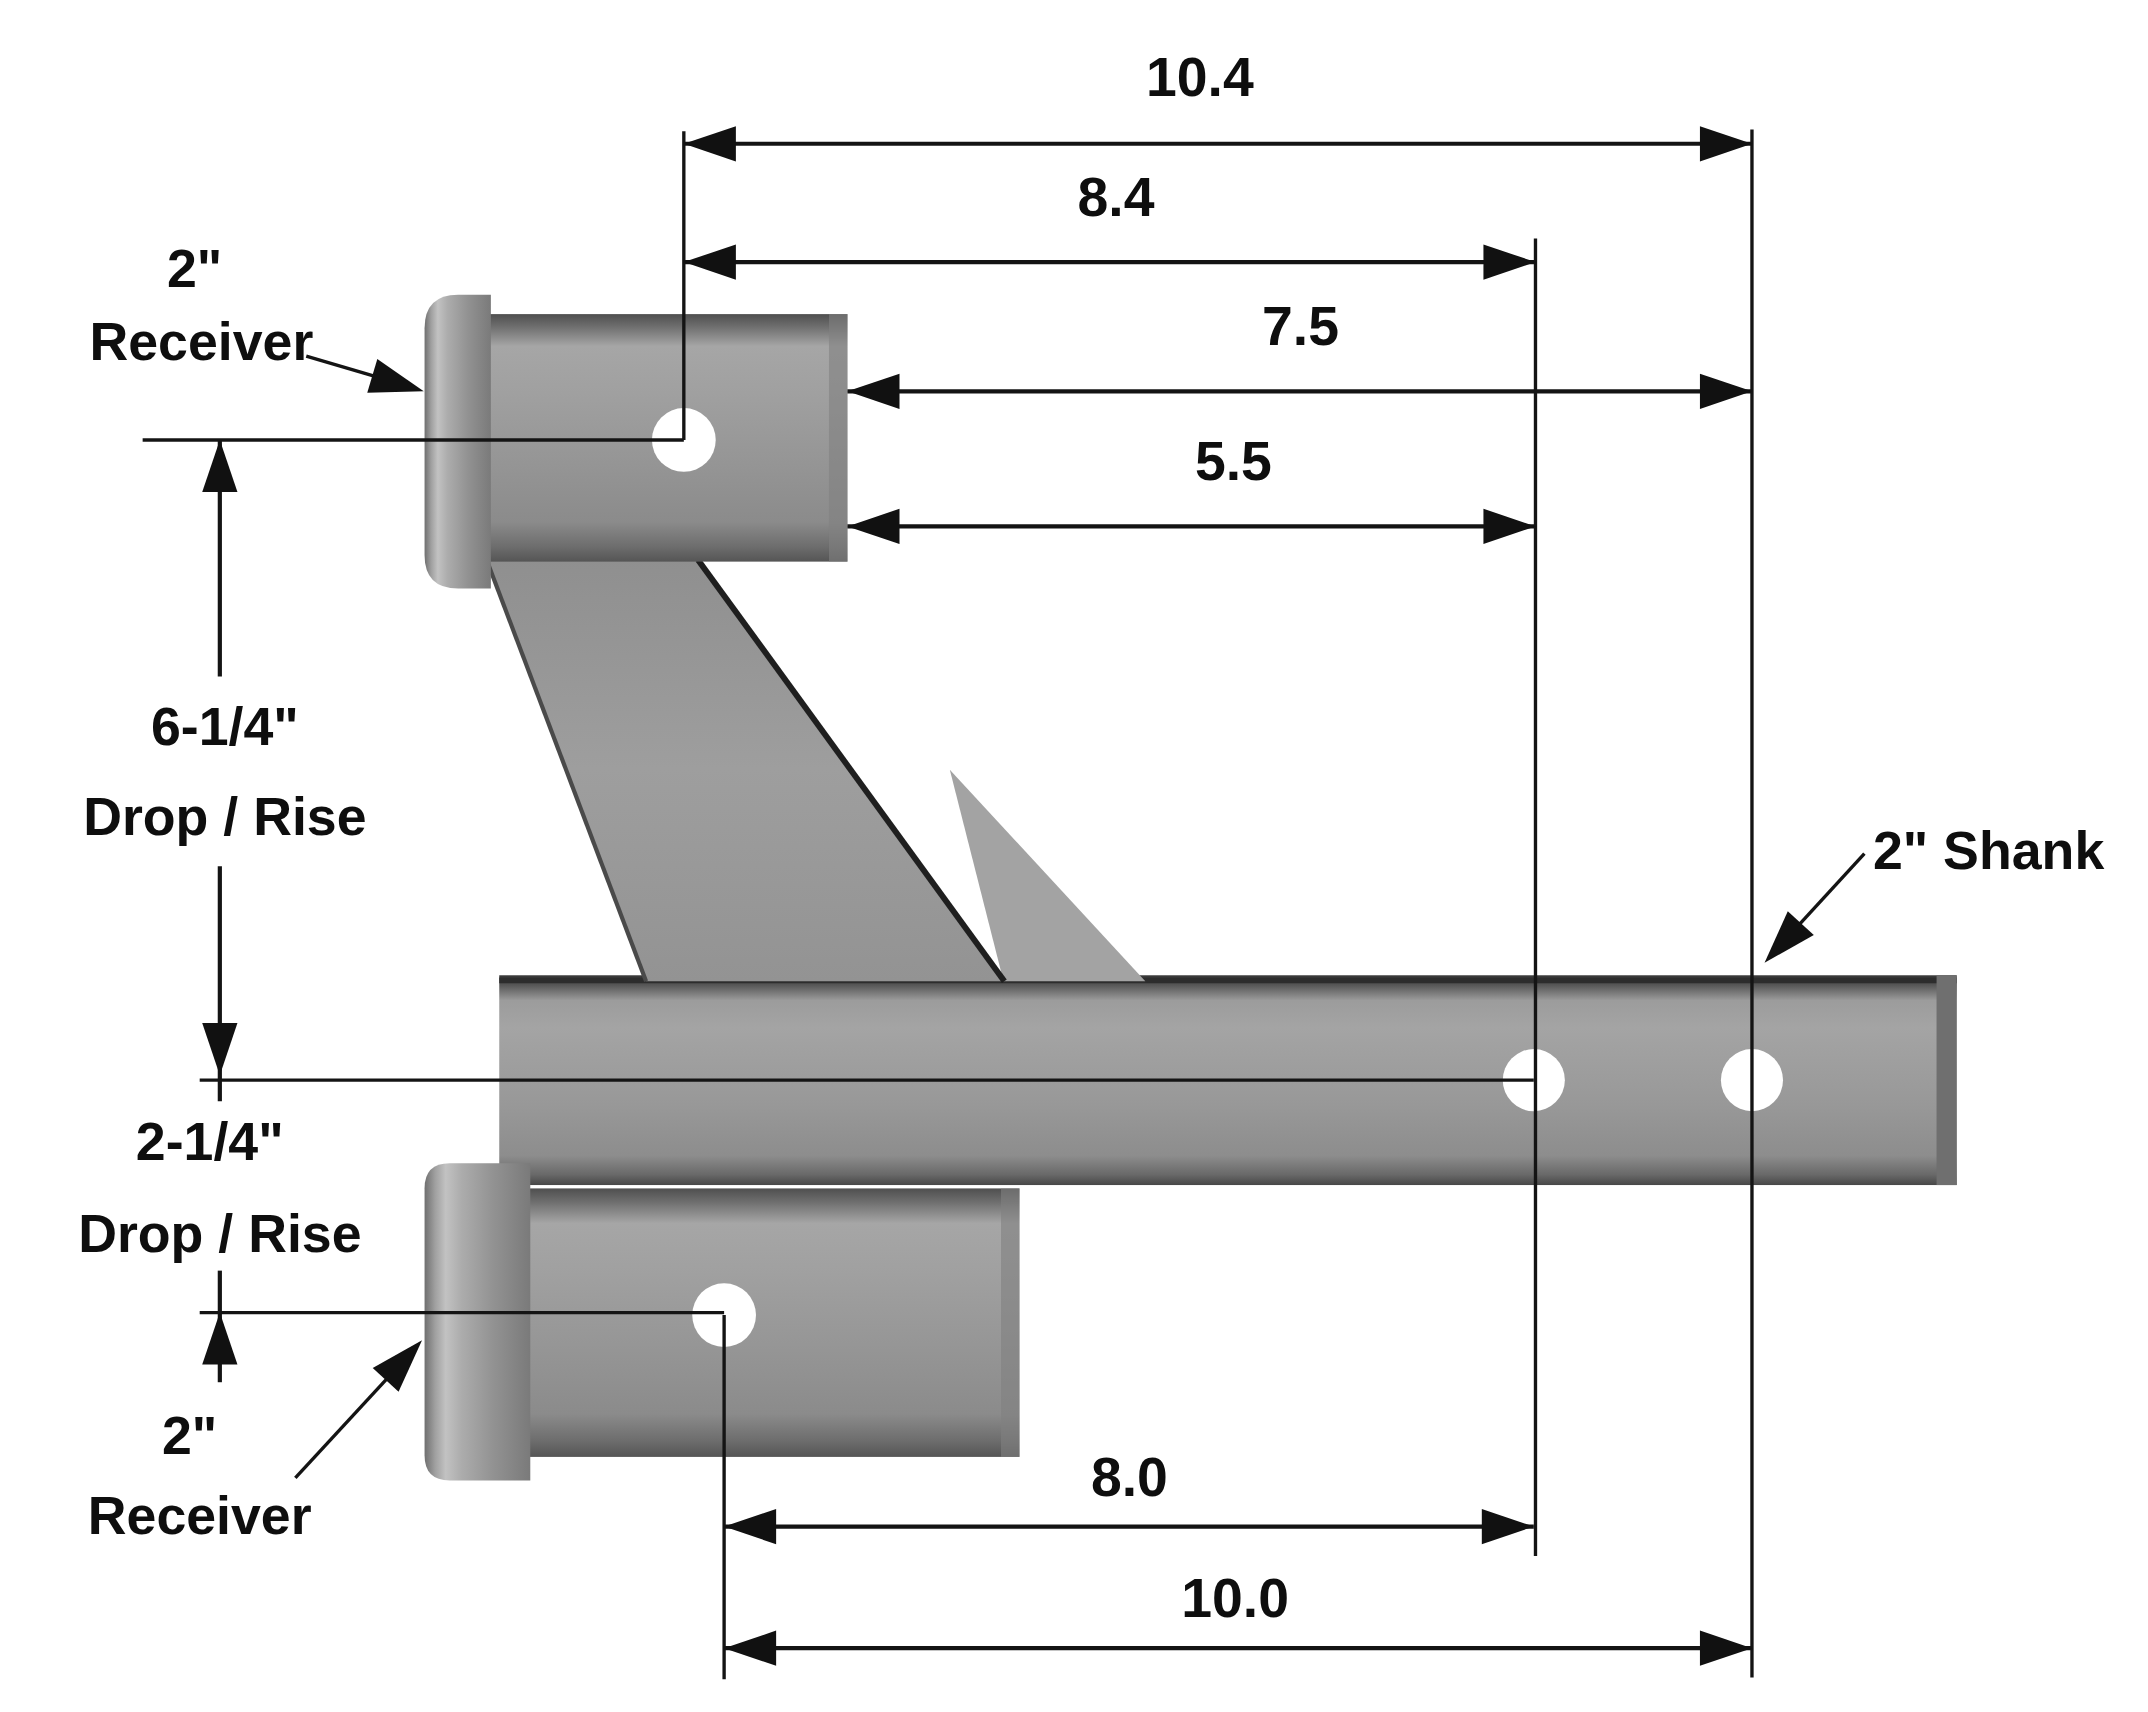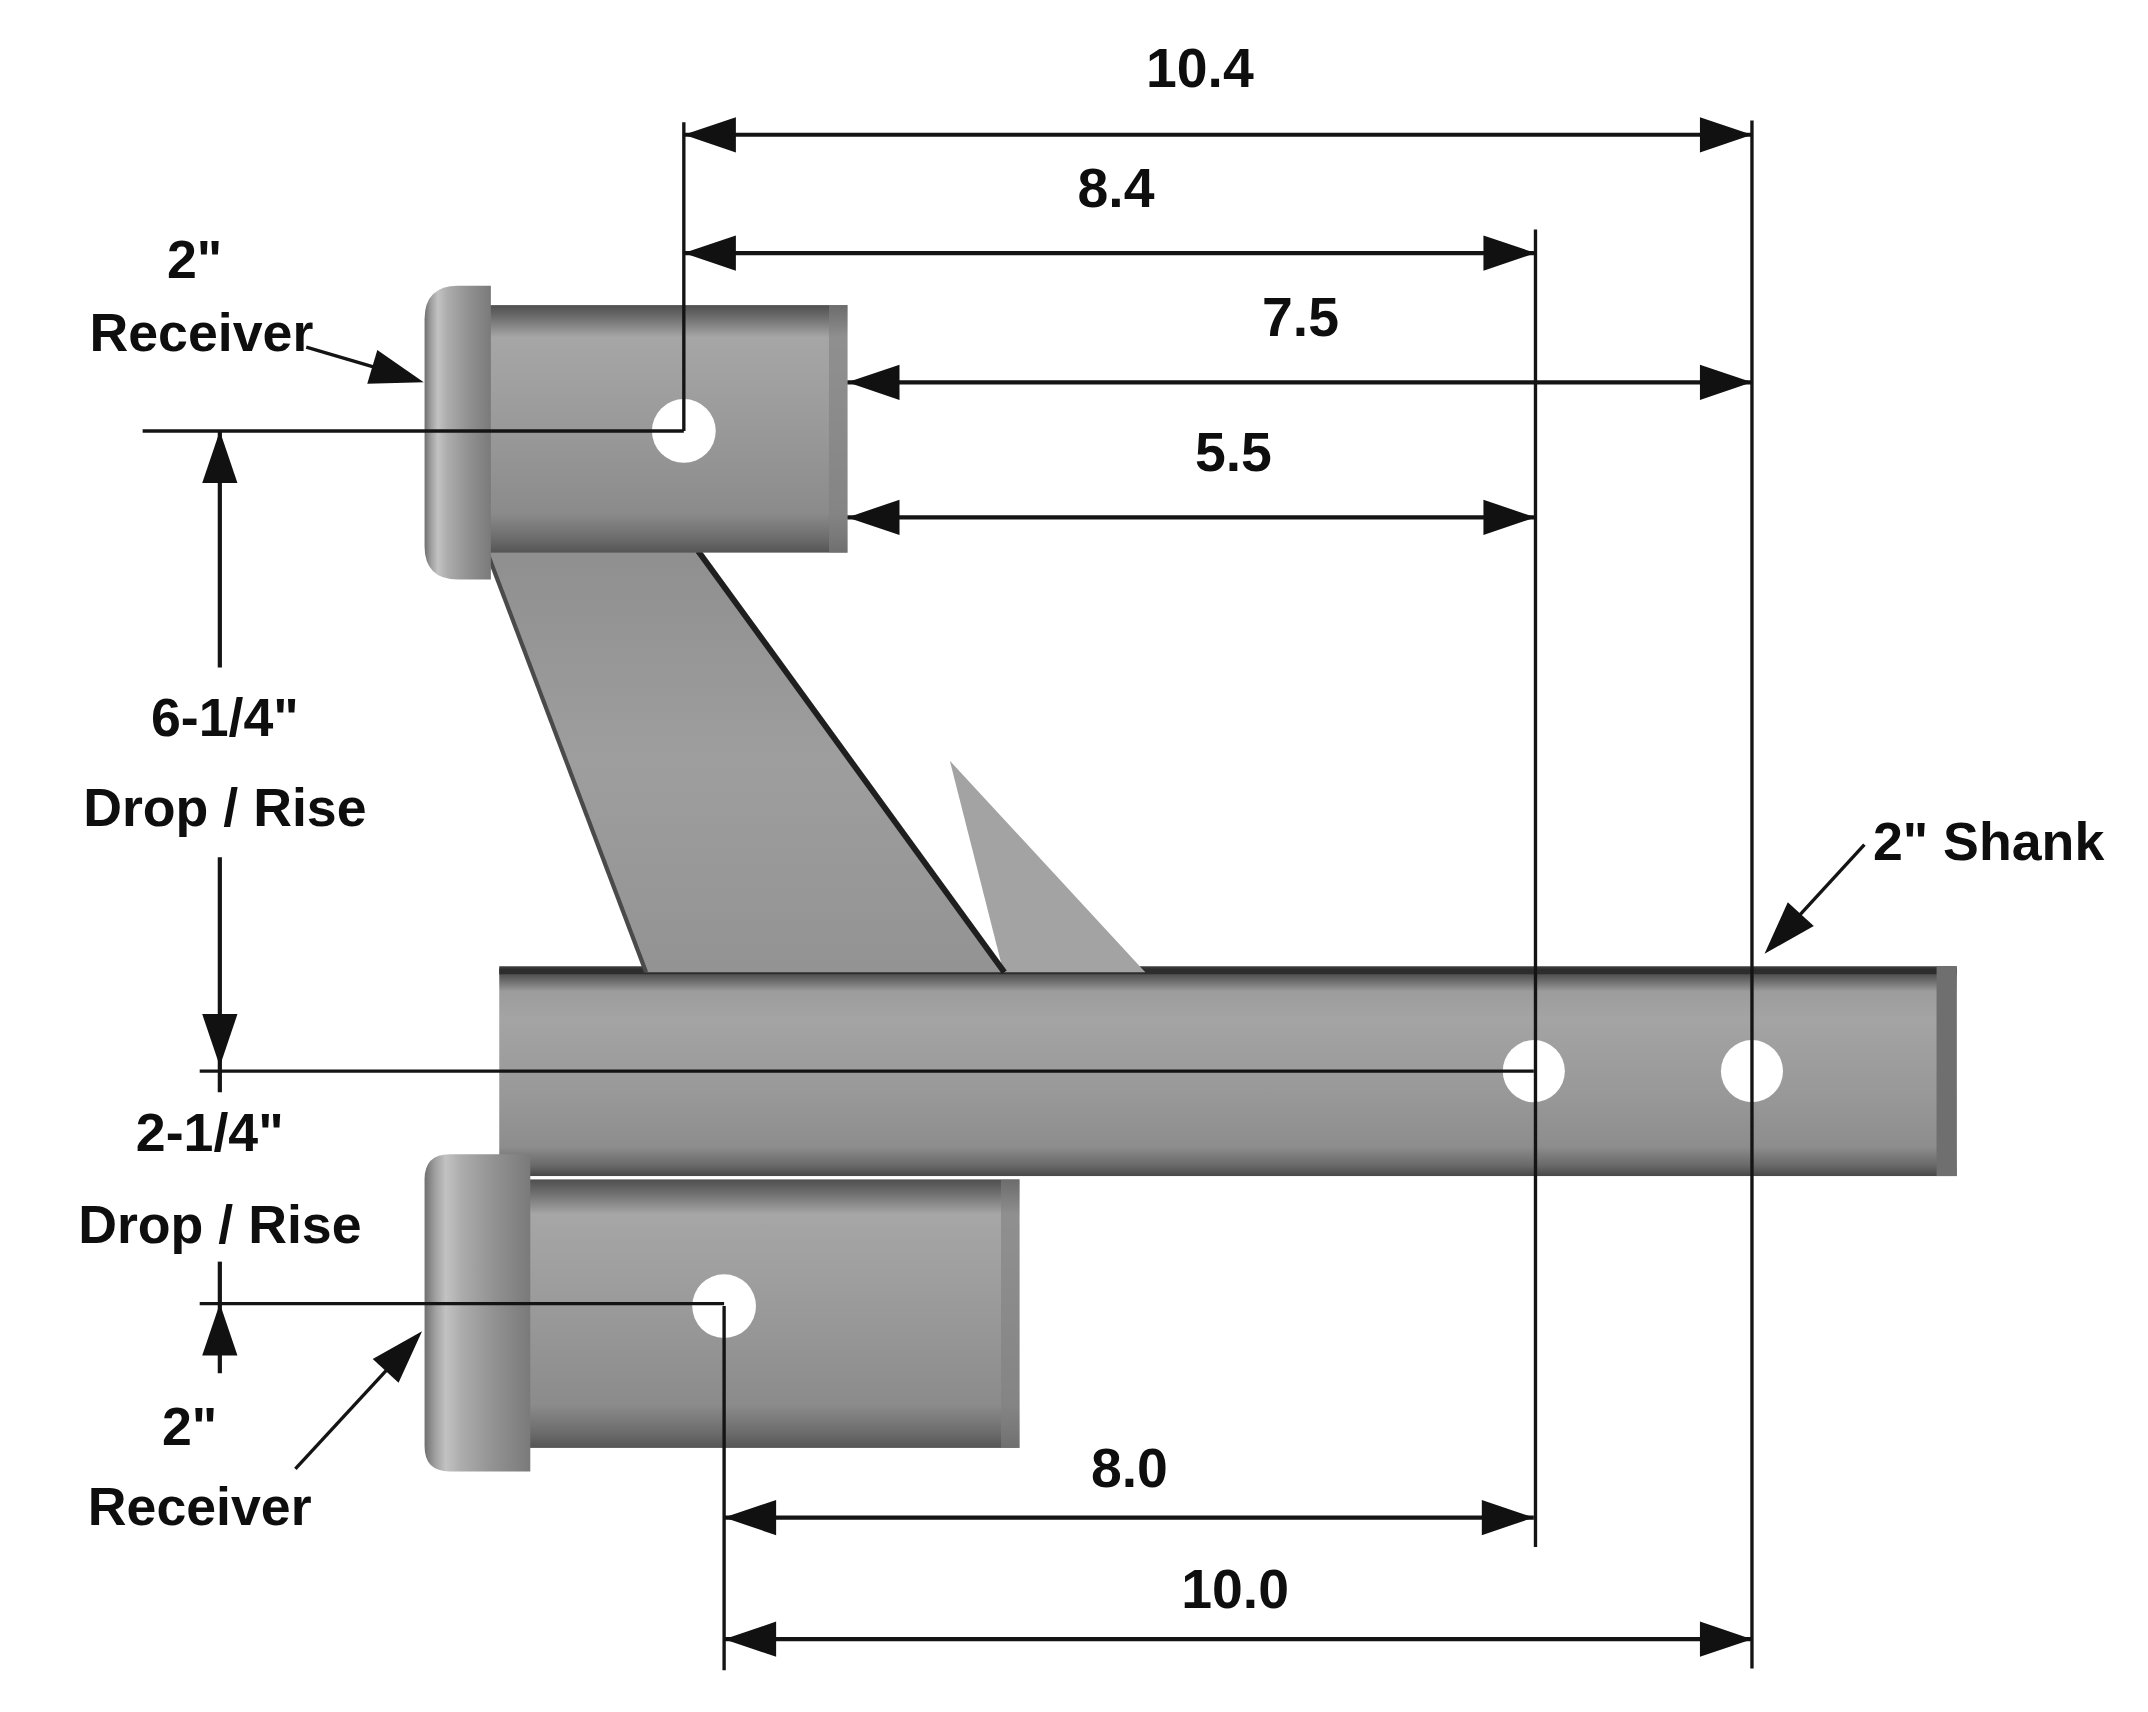--- a/index.html
+++ b/index.html
@@ -1,17 +1,17 @@
 <!DOCTYPE html>
 <html style="font-size:13.4px"><head>
 <meta charset="utf-8">
 <style>
   html,body{margin:0;padding:0;background:#ffffff;}
   body{width:2148px;height:1713px;position:relative;font-family:"Liberation Sans",sans-serif;}
-  #stage{position:absolute;left:0;top:7px;width:2148px;height:1223px;}
+  #stage{position:absolute;left:0;top:16px;width:2148px;height:1223px;}
   svg{position:absolute;left:0;top:0;}
   text{font-family:"Liberation Sans","DejaVu Sans",sans-serif;font-weight:bold;fill:#0e0e0e;}
   .dim-label{font-size:66px;}
   .note-label{font-size:64px;}
 </style>
 </head>
 <body>
 
 <div id="stage">
 <svg width="2148" height="1713" viewBox="0 0 2560 2041">

